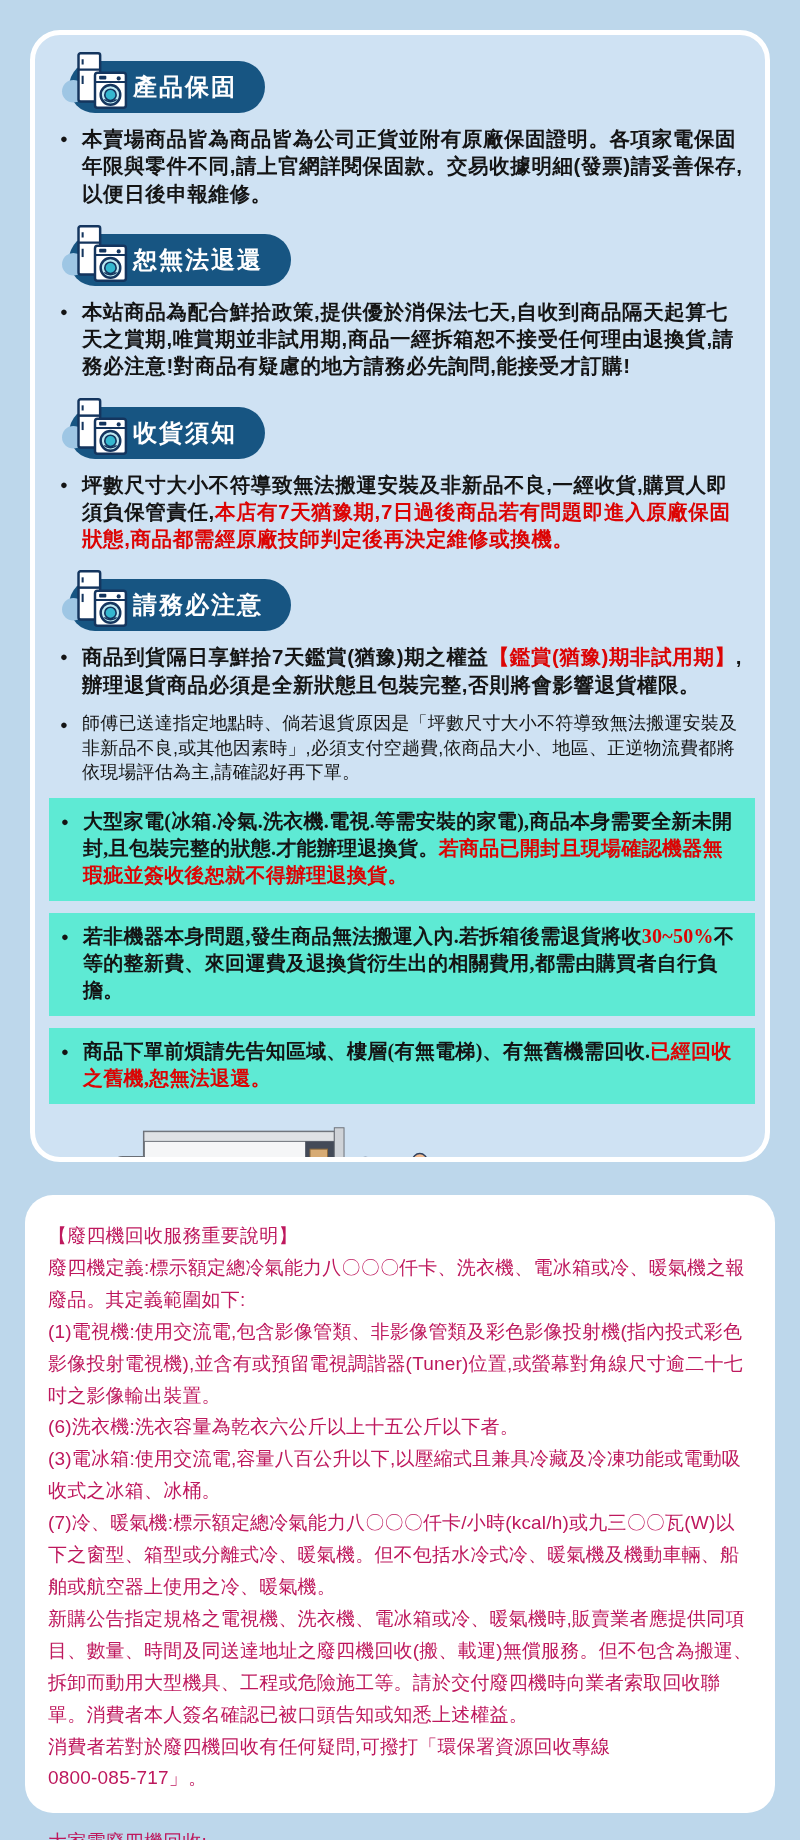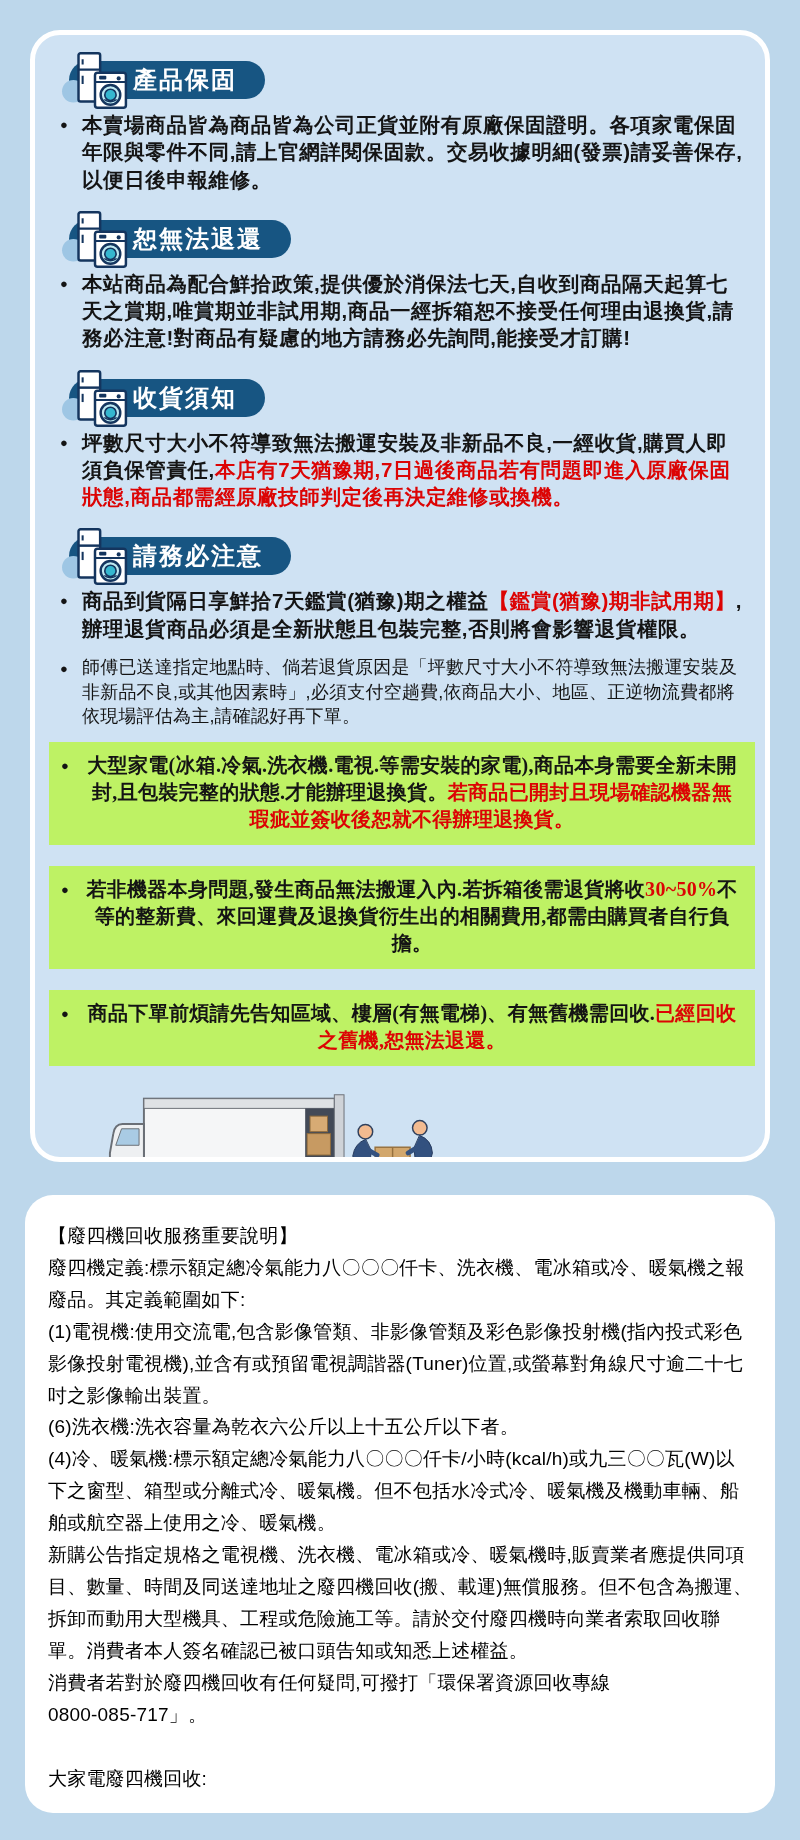--- a/index.html
+++ b/index.html
@@ -11,48 +11,48 @@
   }
   
   .blue-panel{
     position:absolute;left:30px;top:30px;width:740px;height:1132px;
     background:#cfe2f3;border:5px solid #ffffff;border-radius:30px;
     padding:12px 20px 10px 20px;overflow:hidden;
   }
   section{margin-bottom:4px}
   .pill{
     display:inline-flex;align-items:center;position:relative;
-    background:#175582;border-radius:40px;height:38px;
+    background:#175582;border-radius:40px;height:52px;
     padding:0 28px 0 64px;margin:14px 0 12px 14px;
     color:#fff;font-weight:bold;font-size:24px;letter-spacing:2px;
   }
   .appliance-icon{position:absolute;left:-8px;top:-11px;width:68px;height:64px;display:block}
   .appliance-icon svg{width:100%;height:100%;display:block}
   .bullet{position:relative;padding-left:25px;margin:0 0 13px 2px;font-size:20.5px;line-height:1.33;color:#141414}
   .bullet::before{content:"●";position:absolute;left:3px;top:5px;font-size:13px;color:#141414}
   .b-bold{font-weight:700;letter-spacing:.6px}
   .b-gothic{font-weight:500;letter-spacing:.2px;font-size:18px;line-height:1.38}
   .b-box{
-    background:#bef264;margin:0 -10px 21px -6px;
+    background:#5eead4;margin:0 -10px 12px -6px;
     padding:10px 14px 12px 34px;
     font-family:"Liberation Serif","DejaVu Serif",serif;
-    font-weight:600;font-size:20px;line-height:1.35;letter-spacing:.3px;text-align:center;
+    font-weight:600;font-size:20px;line-height:1.35;letter-spacing:.3px;
   }
   .b-box::before{left:12px;top:15px}
   .run-red{color:#dc0404}
   .truck-wrap{margin:16px 0 0 52px;width:340px}
   .truck-wrap svg{width:340px;height:136px;display:block}
   
   .white-panel{
     position:absolute;left:25px;top:1195px;width:750px;height:618px;
     background:#ffffff;border-radius:28px;
     padding:25px 22px 20px 23px;
   }
   .white-panel p{
-    font-size:19px;line-height:1.68;color:#000000;
+    font-size:19px;line-height:1.68;color:#be185d;
     white-space:pre-line;letter-spacing:.2px;
   }
   .white-panel p.spacer{height:32px}
 </style>
 </head>
 <body>
 
 <div class="blue-panel">
   <div>
       <section><div class="pill">
@@ -175,20 +175,21 @@
     </svg>
   </div>
 </div>
 
 <div class="white-panel">
   <div>
       <p>【廢四機回收服務重要說明】</p>
       <p>廢四機定義:標示額定總冷氣能力八〇〇〇仟卡、洗衣機、電冰箱或冷、暖氣機之報廢品。其定義範圍如下:</p>
       <p>(1)電視機:使用交流電,包含影像管類、非影像管類及彩色影像投射機(指內投式彩色影像投射電視機),並含有或預留電視調諧器(Tuner)位置,或螢幕對角線尺寸逾二十七吋之影像輸出裝置。</p>
       <p>(6)洗衣機:洗衣容量為乾衣六公斤以上十五公斤以下者。</p>
-      <p>(4)冷、暖氣機:標示額定總冷氣能力八〇〇〇仟卡/小時(kcal/h)或九三〇〇瓦(W)以下之窗型、箱型或分離式冷、暖氣機。但不包括水冷式冷、暖氣機及機動車輛、船舶或航空器上使用之冷、暖氣機。</p>
+      <p>(3)電冰箱:使用交流電,容量八百公升以下,以壓縮式且兼具冷藏及冷凍功能或電動吸收式之冰箱、冰桶。</p>
+      <p>(7)冷、暖氣機:標示額定總冷氣能力八〇〇〇仟卡/小時(kcal/h)或九三〇〇瓦(W)以下之窗型、箱型或分離式冷、暖氣機。但不包括水冷式冷、暖氣機及機動車輛、船舶或航空器上使用之冷、暖氣機。</p>
       <p>新購公告指定規格之電視機、洗衣機、電冰箱或冷、暖氣機時,販賣業者應提供同項目、數量、時間及同送達地址之廢四機回收(搬、載運)無償服務。但不包含為搬運、拆卸而動用大型機具、工程或危險施工等。請於交付廢四機時向業者索取回收聯單。消費者本人簽名確認已被口頭告知或知悉上述權益。</p>
       <p>消費者若對於廢四機回收有任何疑問,可撥打「環保署資源回收專線
 0800-085-717」。</p>
       <p class="spacer"></p>
       <p>大家電廢四機回收:</p>
     </div>
 </div>
 
 </body></html>

